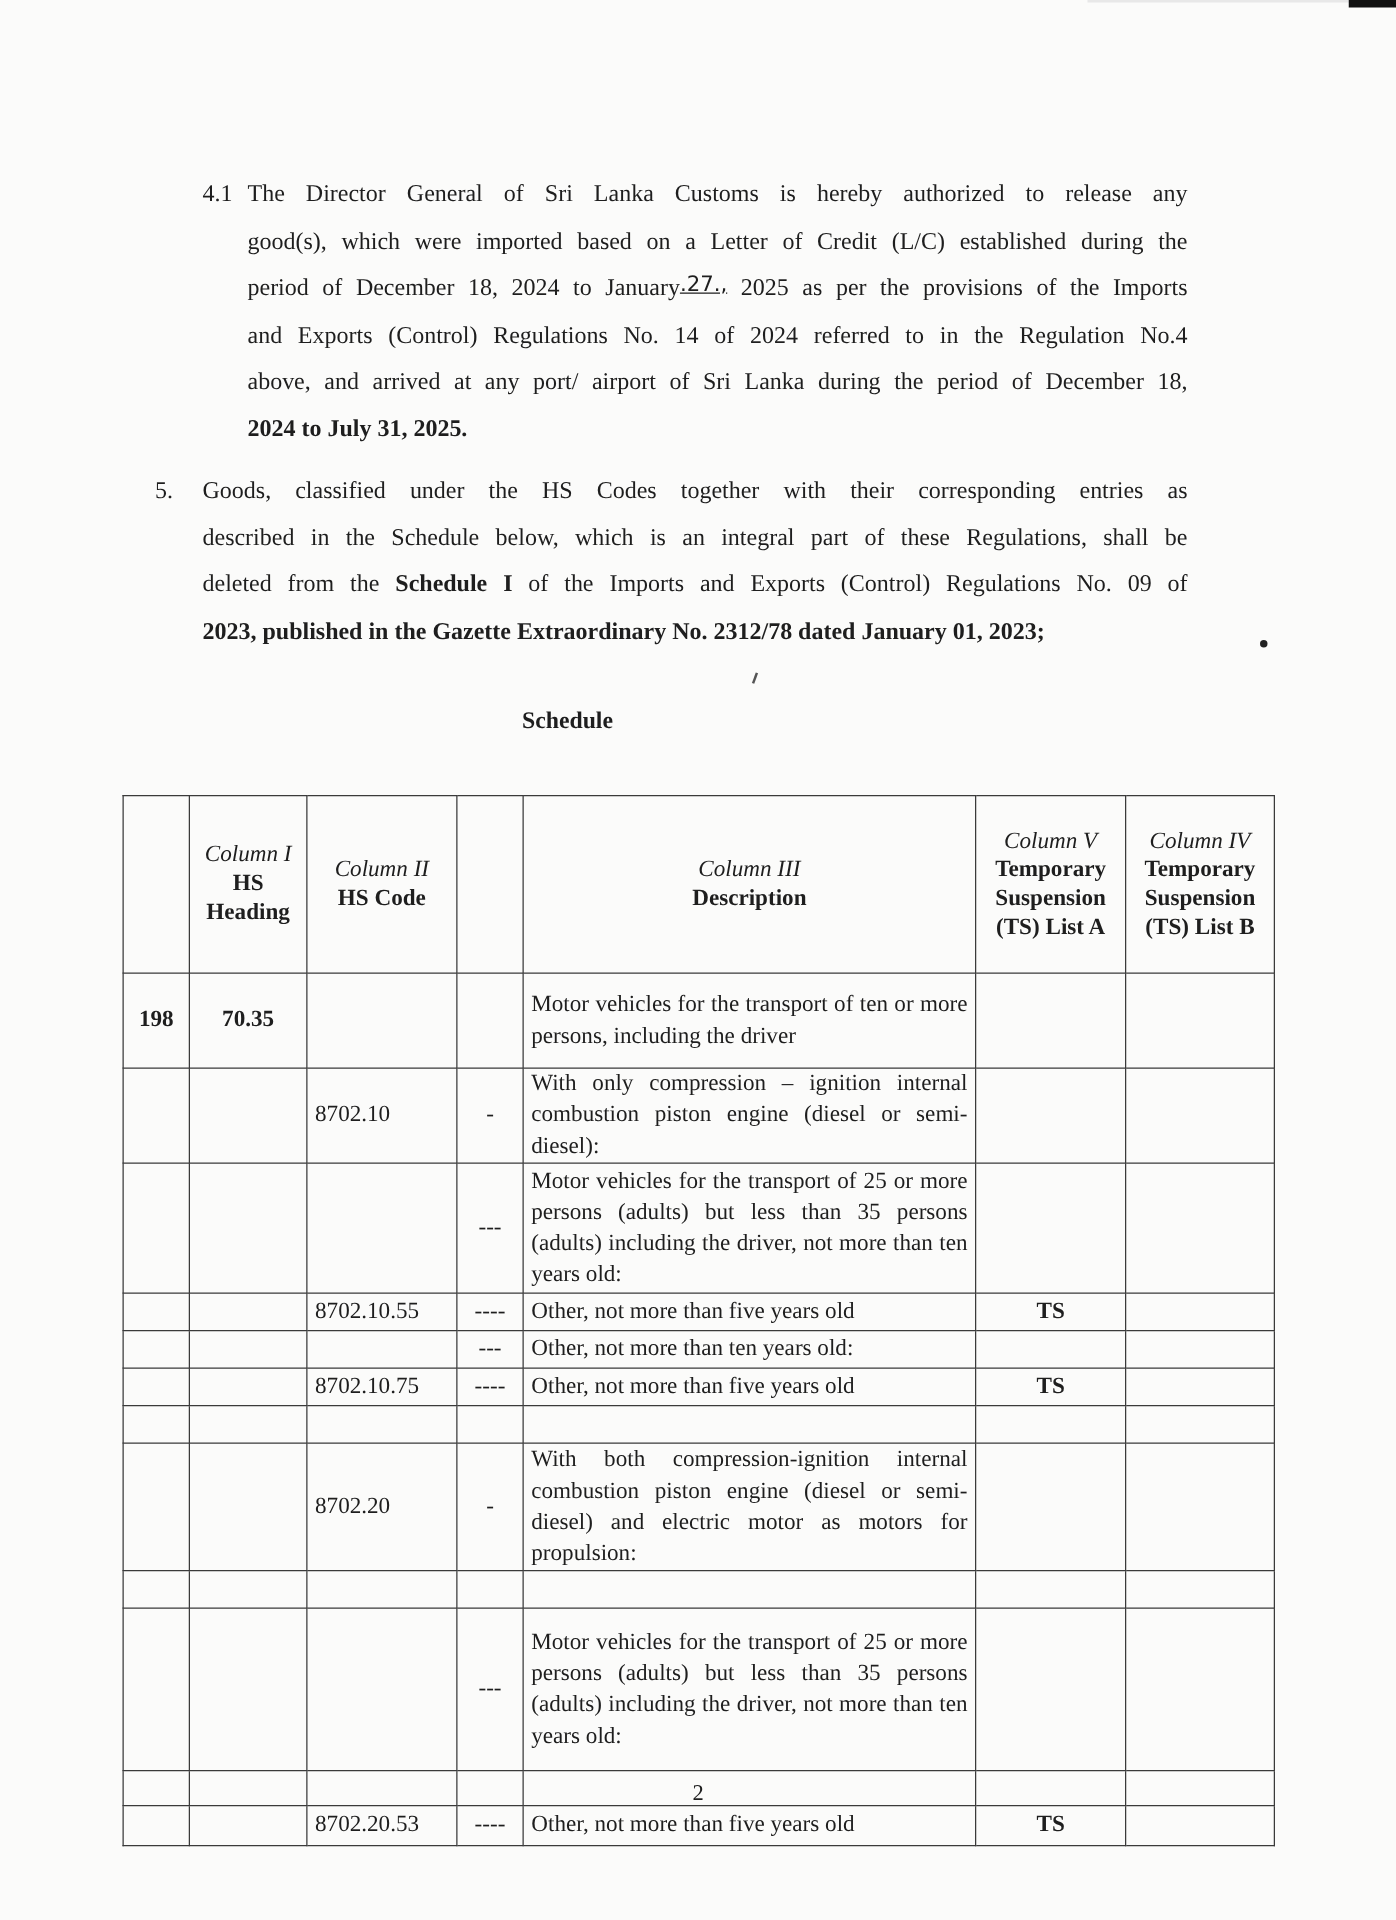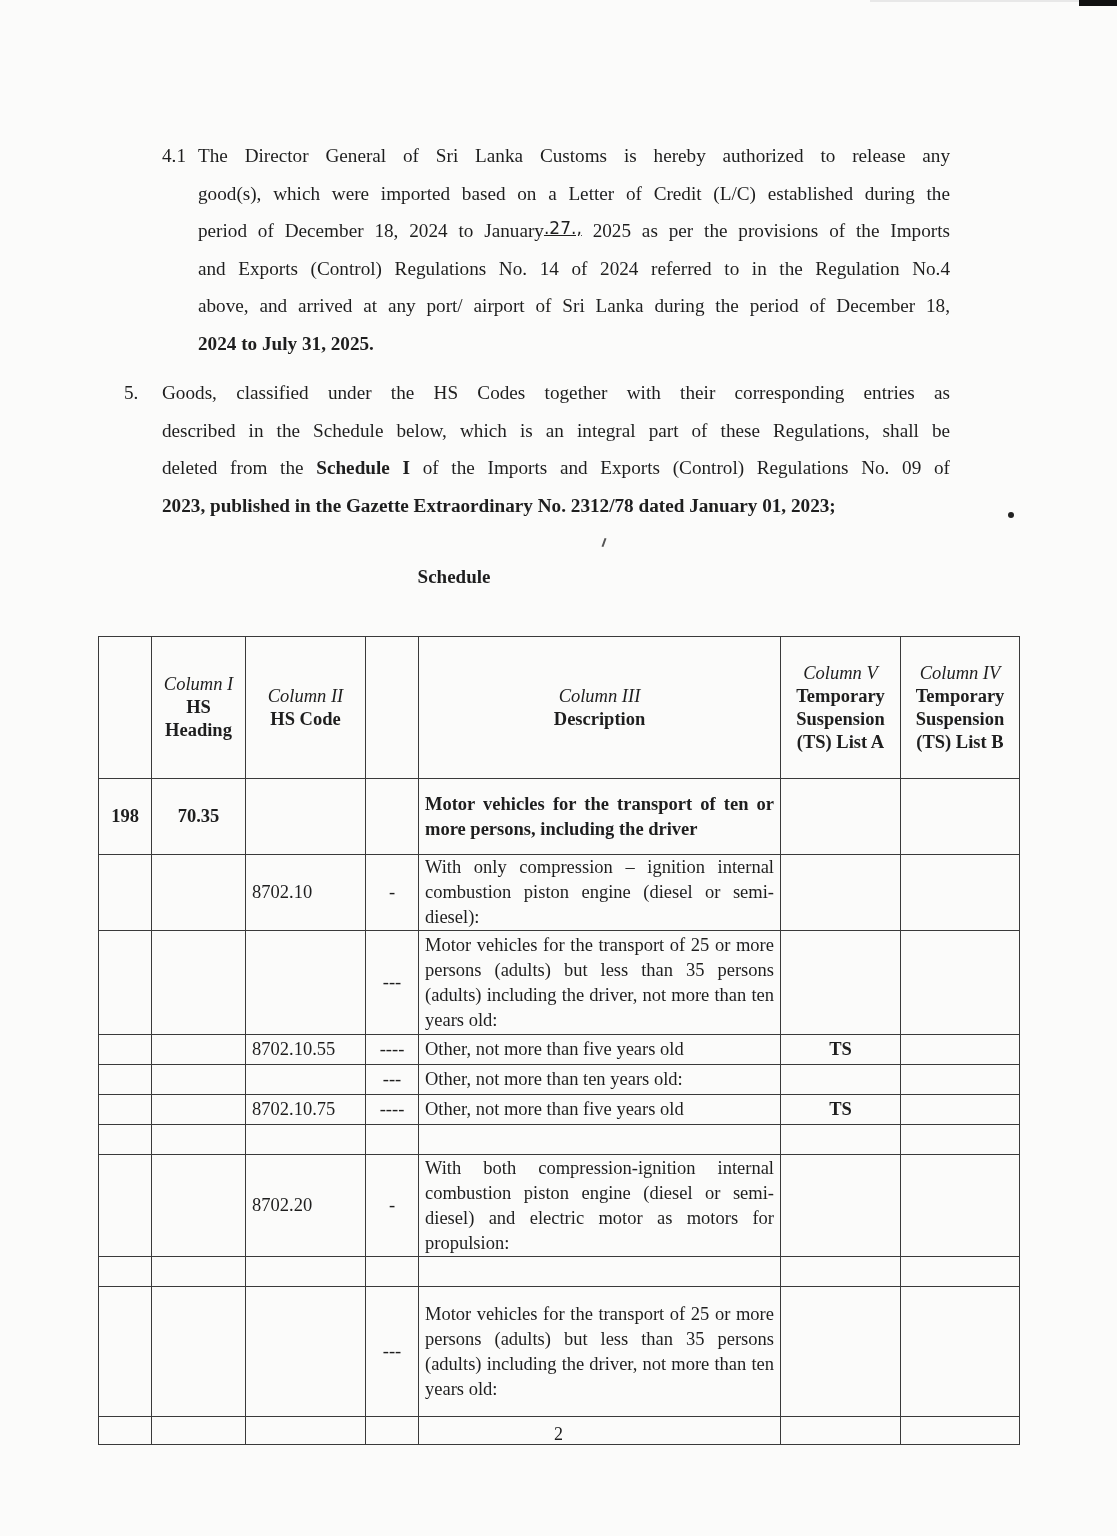--- a/index.html
+++ b/index.html
@@ -24,21 +24,21 @@
   table.sched {
     position:absolute; left:98px; top:636px; width:921px; border-collapse:collapse;
     font-size:18.5px; table-layout:fixed;
   }
   table.sched td, table.sched th { border:1.5px solid #3a3a3a; padding:0 6px; vertical-align:middle; }
   table.sched th { font-weight:normal; text-align:center; line-height:23px; padding:4px 4px; }
   th .it { font-style:italic; font-weight:normal; display:block; }
   th .b { font-weight:bold; display:block; }
   td.c { text-align:center; }
   td.desc { text-align:justify; line-height:25px; padding:2px 8px 2px 10px; }
-  td.desc.bold { font-weight:bold; }
+  td.desc.bold { font-weight:normal; }
   td.code { padding-left:10px; }
   td.ts { text-align:center; font-weight:bold; }
   .page-num { position:absolute; left:0; width:1117px; top:1424px; text-align:center; font-size:18px; }
 </style>
 </head>
 <body>
 
 <div class="top-line"></div>
 <div class="corner-mark"></div>
 
@@ -194,16 +194,25 @@
       </tr>
       <tr style="height: 28px;">
         <td class="c"></td>
         <td class="c"></td>
         <td class="code"></td>
         <td class="c"></td>
         <td class="desc"></td>
         <td class="ts"></td>
         <td class="ts"></td>
       </tr>
+      <tr style="height: 32px;">
+        <td class="c"></td>
+        <td class="c"></td>
+        <td class="code">8702.20.53</td>
+        <td class="c">----</td>
+        <td class="desc">Other, not more than five years old</td>
+        <td class="ts">TS</td>
+        <td class="ts"></td>
+      </tr>
     </tbody>
 </table>
 
 <div class="page-num">2</div>
 
 </body></html>

